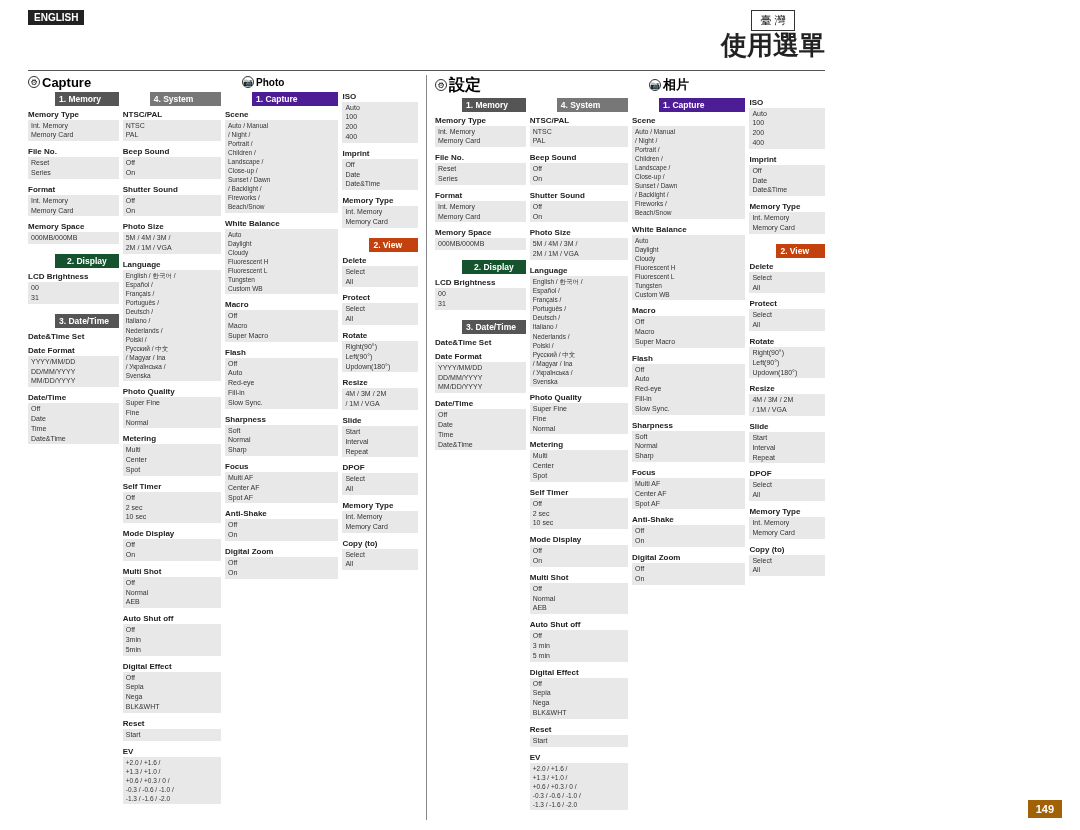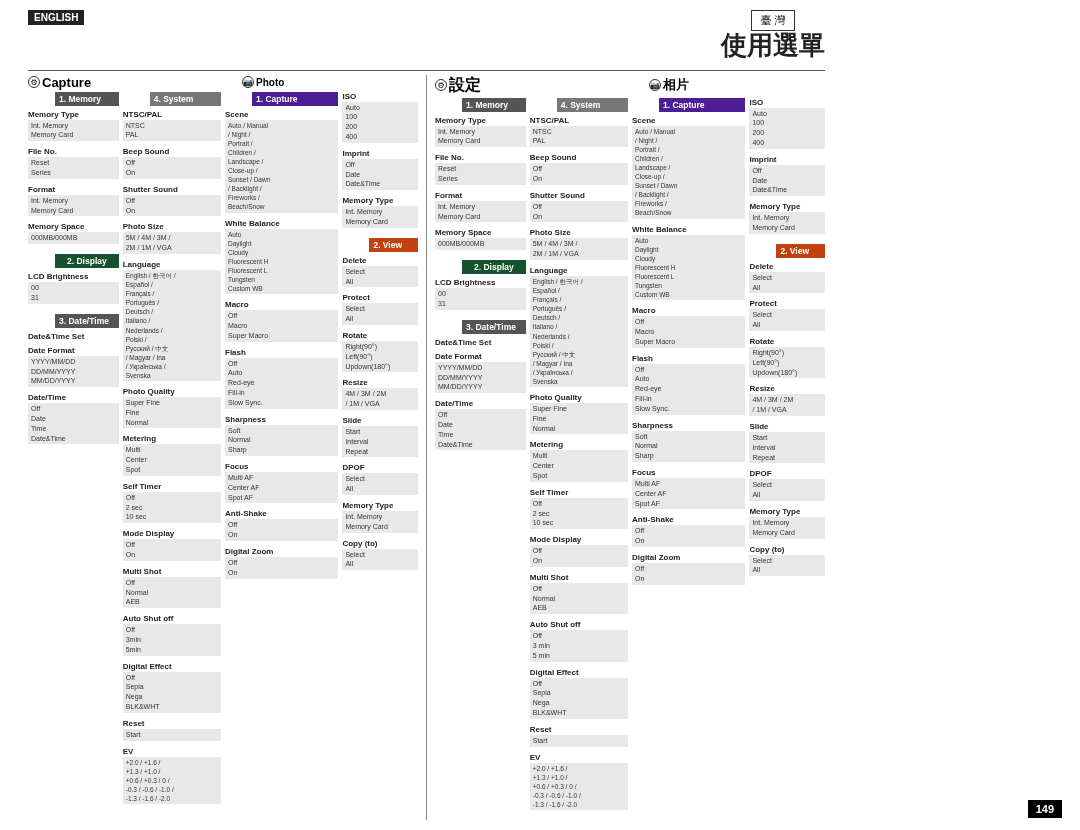--- a/index.html
+++ b/index.html
@@ -112,21 +112,21 @@
       padding: 1px 3px;
       margin: 1px 0;
       font-size: 7px;
       color: #333;
       line-height: 1.4;
     }
     .page-num {
       position: absolute;
       bottom: 12px;
       right: 18px;
-      background: #000000;
+      background: #a16207;
       color: #fff;
       font-size: 11px;
       font-weight: bold;
       padding: 3px 8px;
     }
     .menu-group {
       margin-bottom: 3px;
     }
     .settings-photo {
       display: flex;

